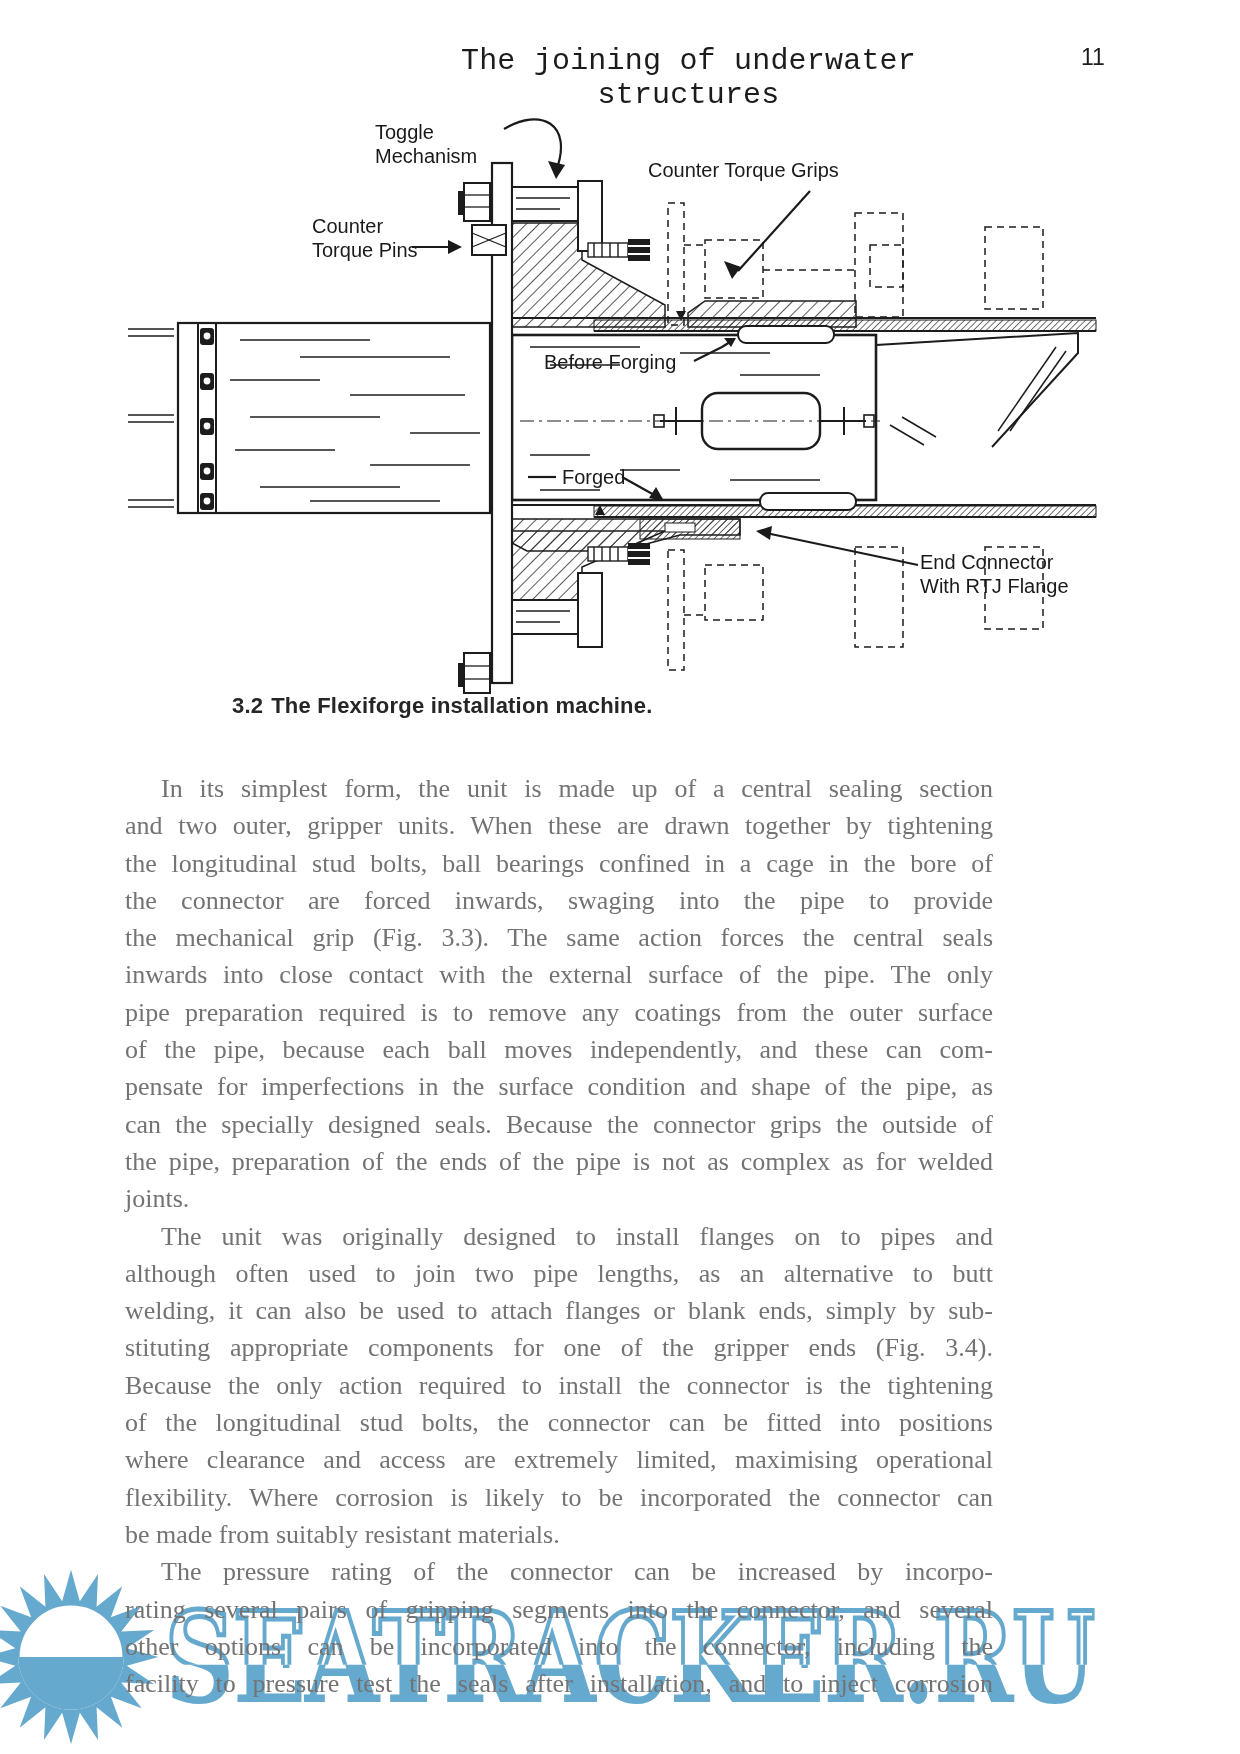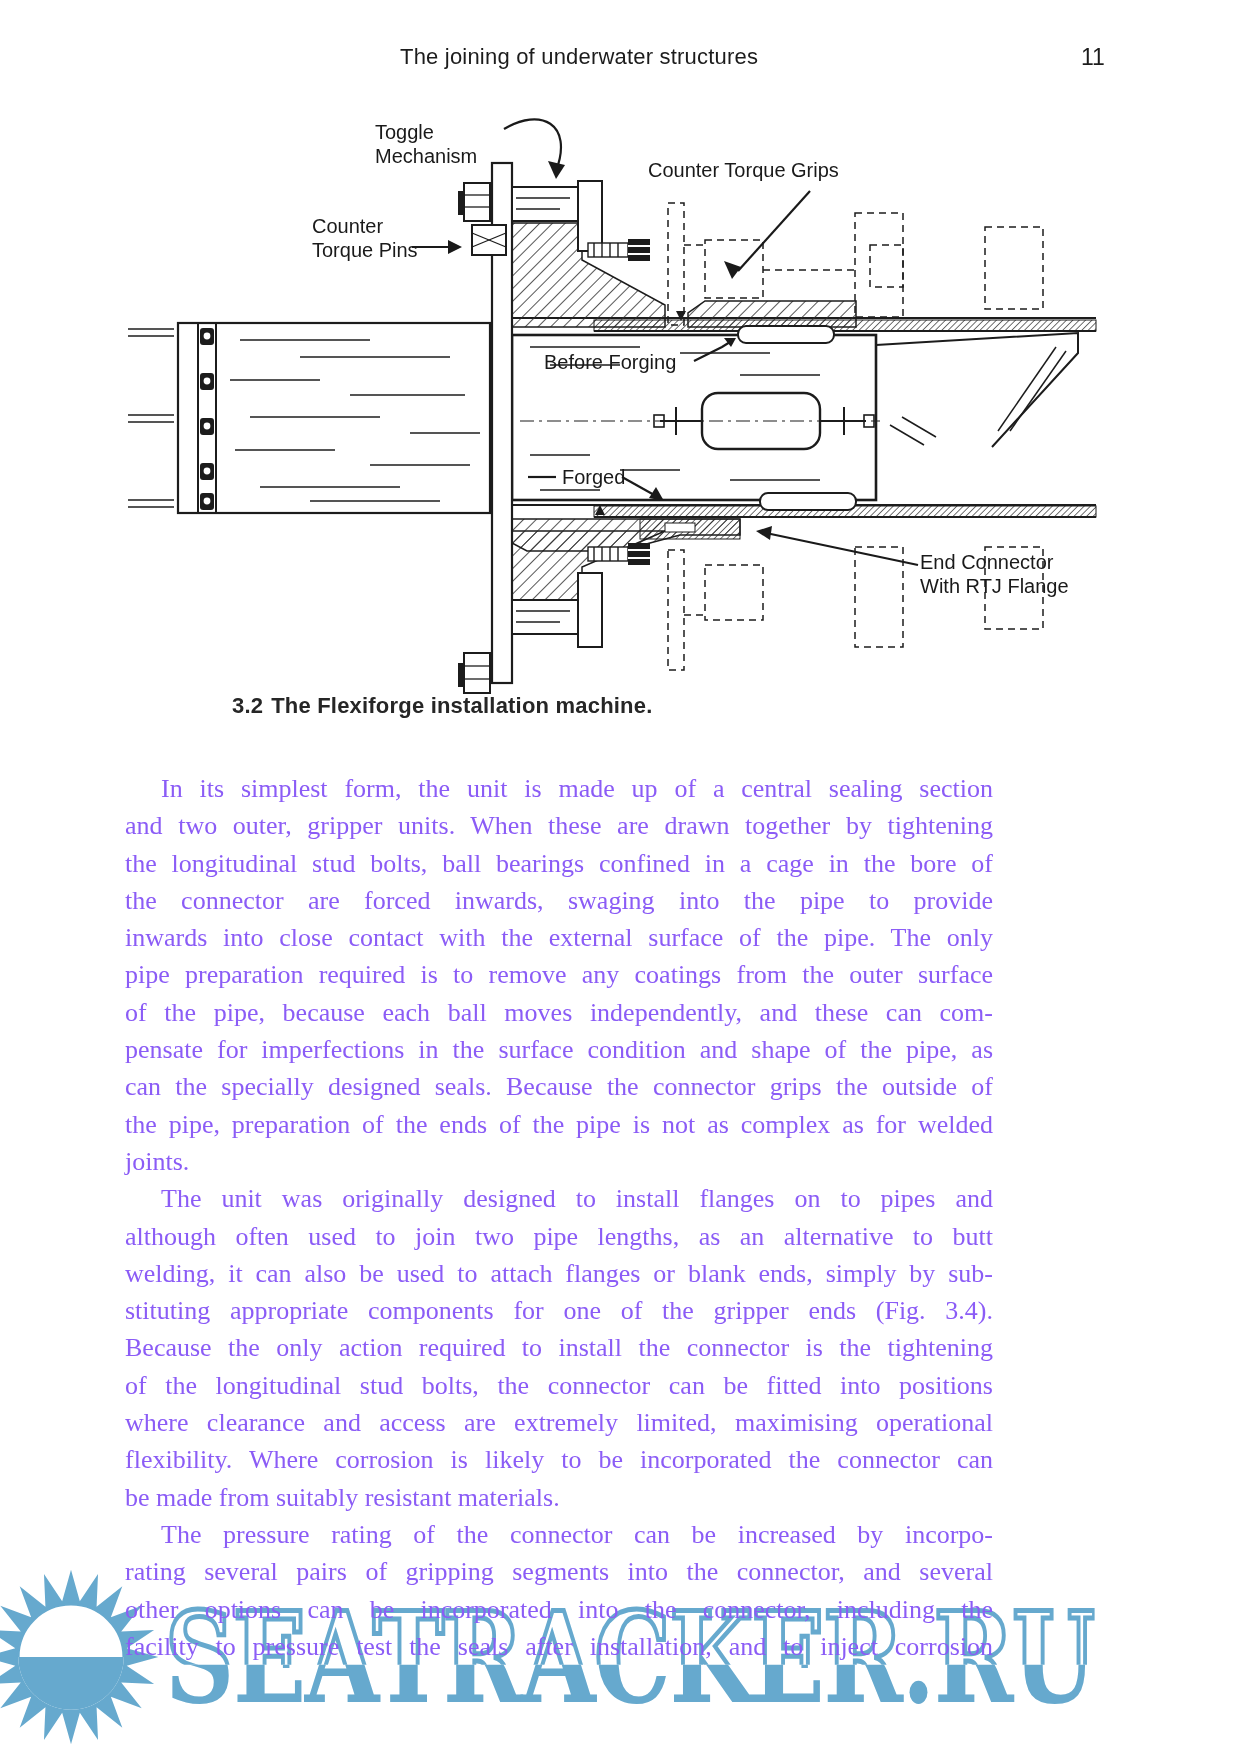--- a/index.html
+++ b/index.html
@@ -4,39 +4,39 @@
 <style>
   html,body { margin:0; padding:0; background:#e8e8e8; }
   .page {
     position:relative; width:1240px; height:1754px; margin:0 auto;
     background:#ffffff; overflow:hidden;
     font-family:"Liberation Serif", serif; color:#161616;
   }
   
   .hdr-title {
     position:absolute; top:44px; left:400px; width:577px;
-    text-align:left; font-family:Liberation Sans, sans-serif;
-    font-size:22px; color:#1c1c1c; letter-spacing:0.2px;
+    text-align:center; font-family:Liberation Mono, monospace;
+    font-size:30px; color:#1c1c1c; letter-spacing:0.2px;
   }
   .hdr-page {
     position:absolute; top:44px; left:1081px;
     font-family:"Liberation Sans", sans-serif; font-size:23px; color:#1c1c1c;
   }
   
   .fig-svg { position:absolute; left:120px; top:95px; width:1000px; height:600px; }
   .fig-caption {
     position:absolute; left:232px; top:693px;
     font-family:"Liberation Sans", sans-serif; font-size:22px; font-weight:600;
     color:#262626; letter-spacing:0.2px;
   }
   .fig-caption .capnum { margin-right:8px; }
   
   .body-text {
     position:absolute; left:125px; top:770px; width:868px;
-    font-size:26px; line-height:37.3px; color:#8b5cf6; z-index:2;
+    font-size:26px; line-height:37.3px; color:#737373; z-index:2;
   }
   .bline { text-align:justify; text-align-last:justify; white-space:normal; }
   .bline.indent { padding-left:36px; }
   .bline.endpara { text-align-last:left; }
   
   .watermark { position:absolute; left:0; top:0; width:1240px; height:1450px; z-index:1; pointer-events:none; }
   .wm-sun { position:absolute; left:-20px; top:1566px; width:182px; height:182px; }
   .wm-text {
     position:absolute; left:165px; top:1596px; height:170px;
     font-family:"DejaVu Serif", serif; font-weight:bold; font-size:125px;
@@ -251,20 +251,21 @@
 
   <div class="fig-caption">
     <span class="capnum">3.2</span><span>The Flexiforge installation machine.</span>
   </div>
 
   <div class="body-text">
     <div class="bline indent">In its simplest form, the unit is made up of a central sealing section</div>
     <div class="bline">and two outer, gripper units. When these are drawn together by tightening</div>
     <div class="bline">the longitudinal stud bolts, ball bearings confined in a cage in the bore of</div>
     <div class="bline">the connector are forced inwards, swaging into the pipe to provide</div>
+    <div class="bline">the mechanical grip (Fig. 3.3). The same action forces the central seals</div>
     <div class="bline">inwards into close contact with the external surface of the pipe. The only</div>
     <div class="bline">pipe preparation required is to remove any coatings from the outer surface</div>
     <div class="bline">of the pipe, because each ball moves independently, and these can com-</div>
     <div class="bline">pensate for imperfections in the surface condition and shape of the pipe, as</div>
     <div class="bline">can the specially designed seals. Because the connector grips the outside of</div>
     <div class="bline">the pipe, preparation of the ends of the pipe is not as complex as for welded</div>
     <div class="bline endpara">joints.</div>
 
     <div class="bline indent">The unit was originally designed to install flanges on to pipes and</div>
     <div class="bline">although often used to join two pipe lengths, as an alternative to butt</div>

